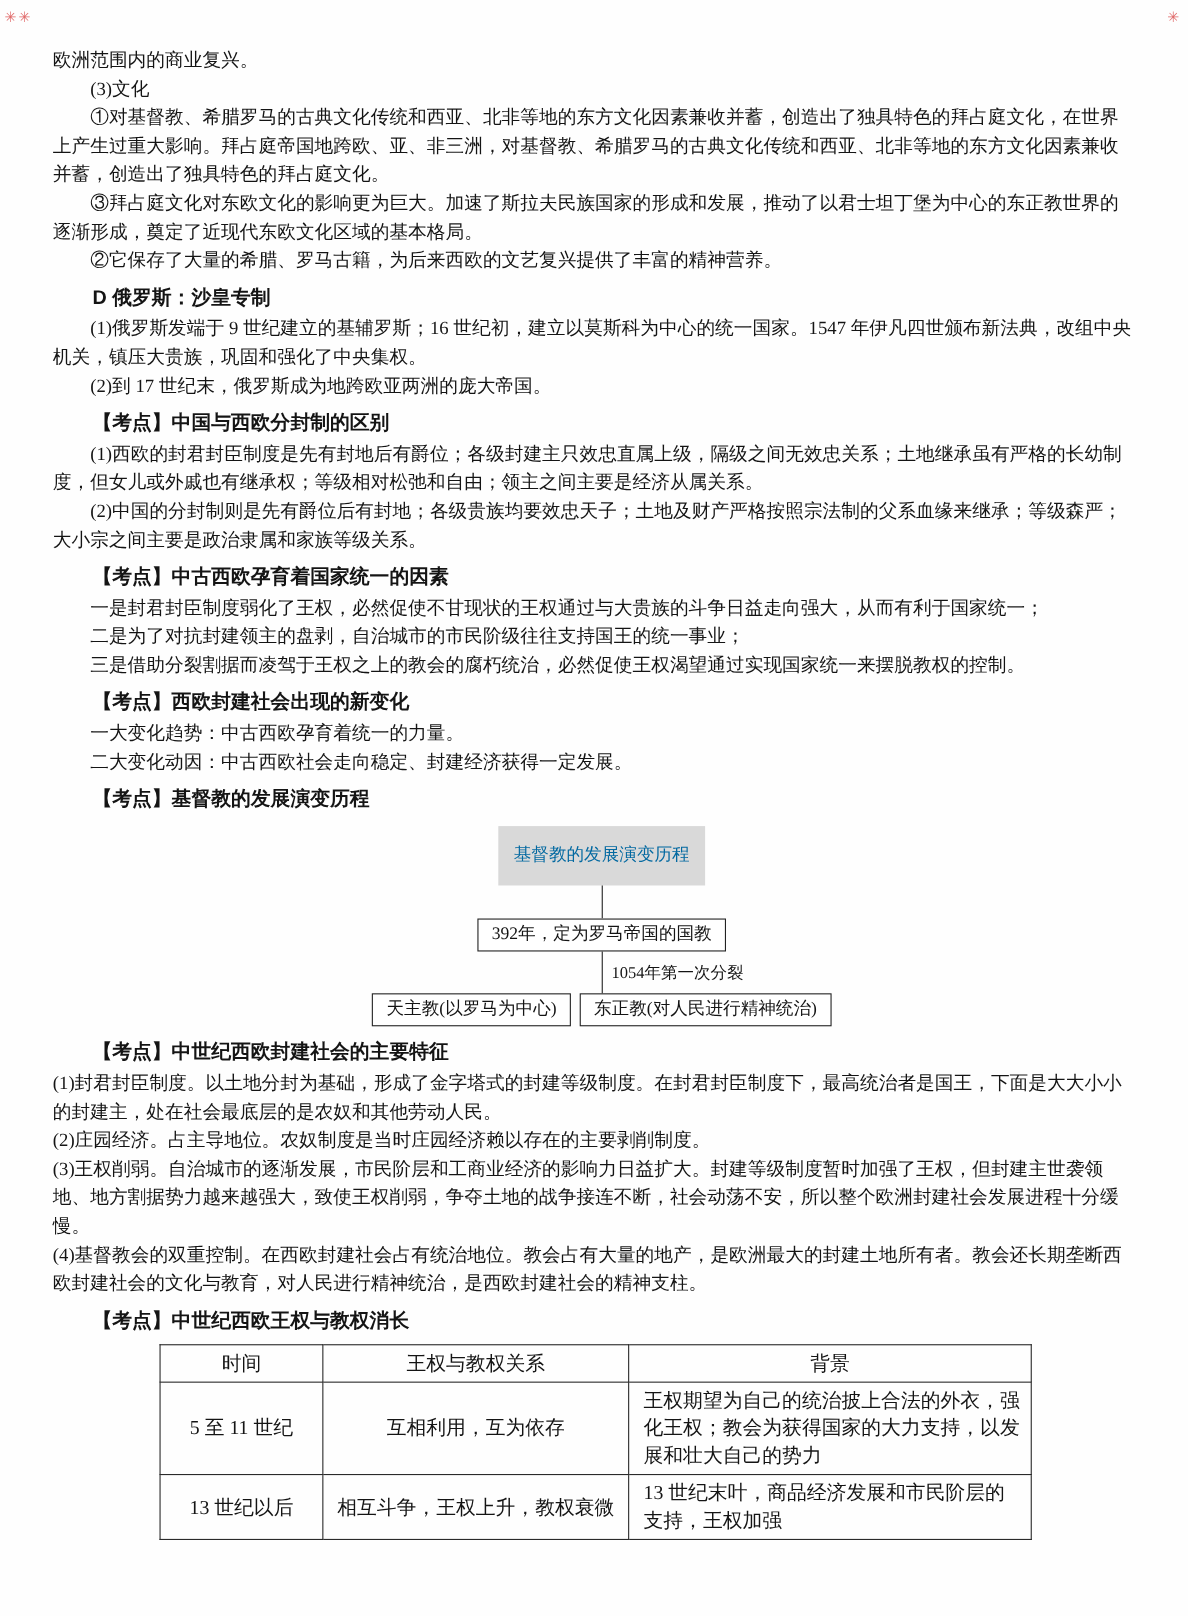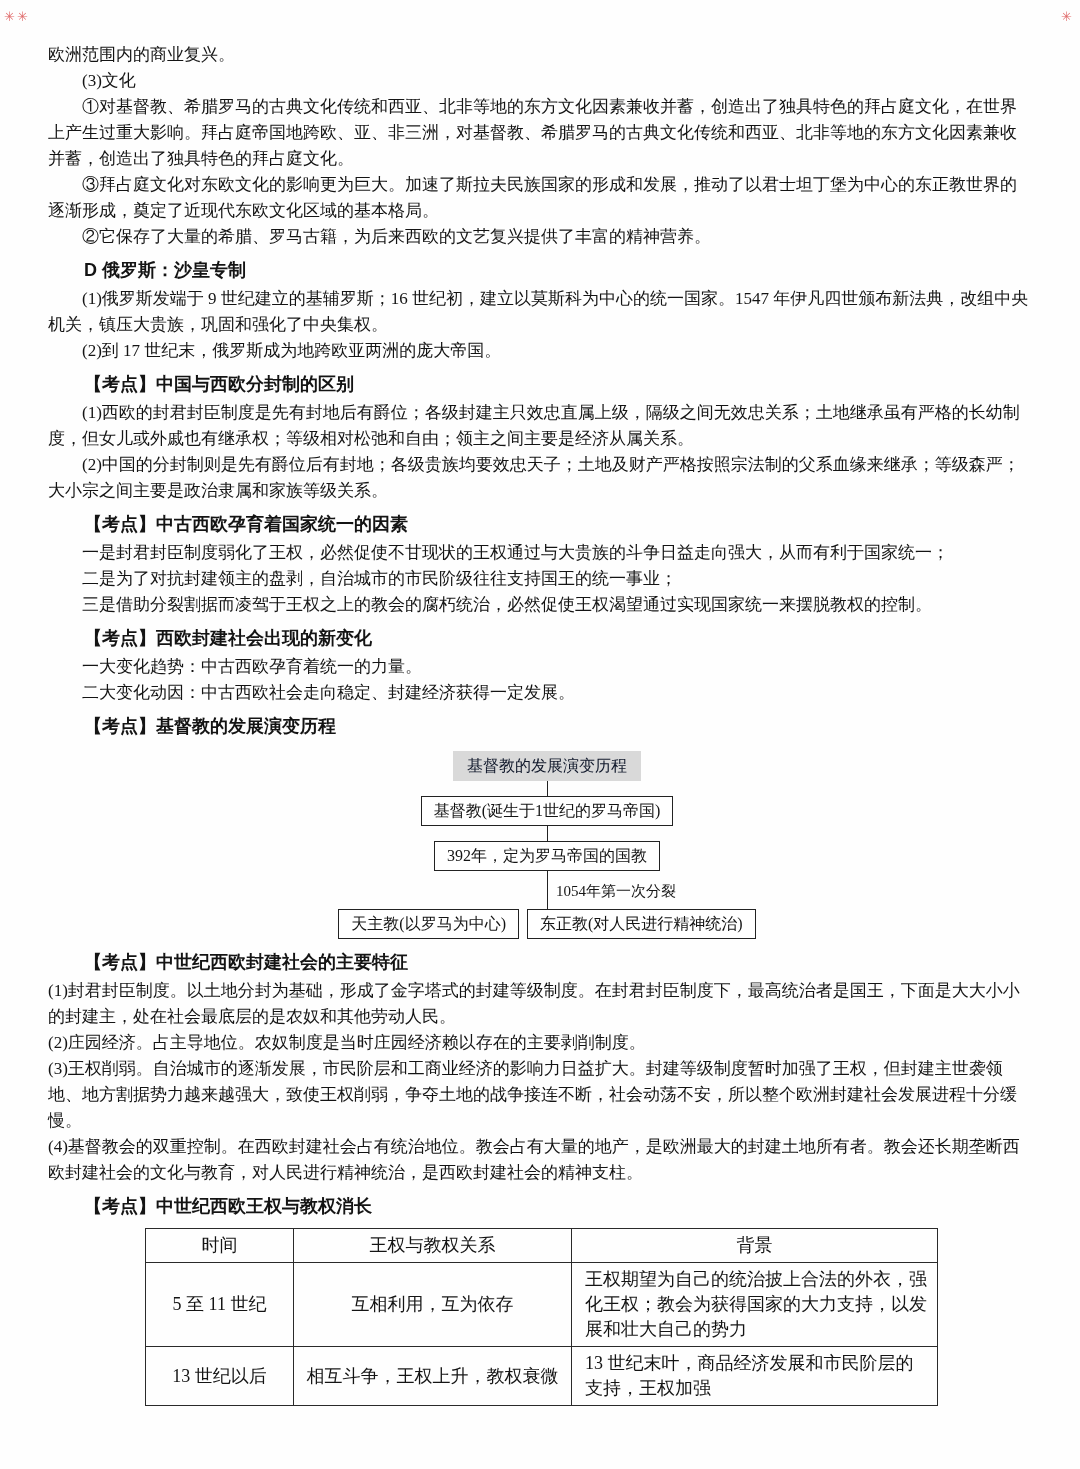--- a/index.html
+++ b/index.html
@@ -28,22 +28,22 @@
     line-height:26px;
   }
   
   .flowchart{
     display:flex;flex-direction:column;align-items:center;
     margin:12px 0 10px 14px;
     font-size:16px;line-height:22px;
   }
   .fc-title{
     background:#d9d9d9;
-    padding:4px 14px;
-    color:#0f172a;
+    padding:16px 14px;
+    color:#0369a1;
   }
   .fc-box{
     border:1.6px solid #222;
     background:#fff;
     padding:3px 12px;
   }
   .fc-line{
     width:0;height:15px;border-left:1.6px solid #222;
   }
   .fc-split{
@@ -113,21 +113,20 @@
 
   <p class="hd">【考点】西欧封建社会出现的新变化</p>
   <p class="pi">一大变化趋势：中古西欧孕育着统一的力量。</p>
   <p class="pi">二大变化动因：中古西欧社会走向稳定、封建经济获得一定发展。</p>
 
   <p class="hd">【考点】基督教的发展演变历程</p>
 
   <div class="flowchart">
     <div class="fc-title">基督教的发展演变历程</div>
     <div class="fc-line"></div>
-    <div class="fc-box">基督教(诞生于1世纪的罗马帝国)</div>
     <div class="fc-line"></div>
     <div class="fc-box">392年，定为罗马帝国的国教</div>
     <div class="fc-split">
       <span class="fc-split-line"></span>
       <span class="fc-split-label">1054年第一次分裂</span>
     </div>
     <div class="fc-pair">
       <div class="fc-box">天主教(以罗马为中心)</div>
       <div class="fc-box">东正教(对人民进行精神统治)</div>
     </div>

